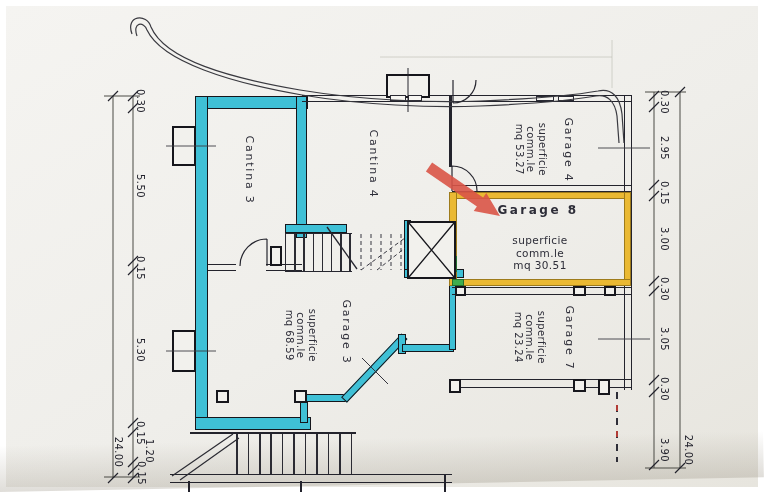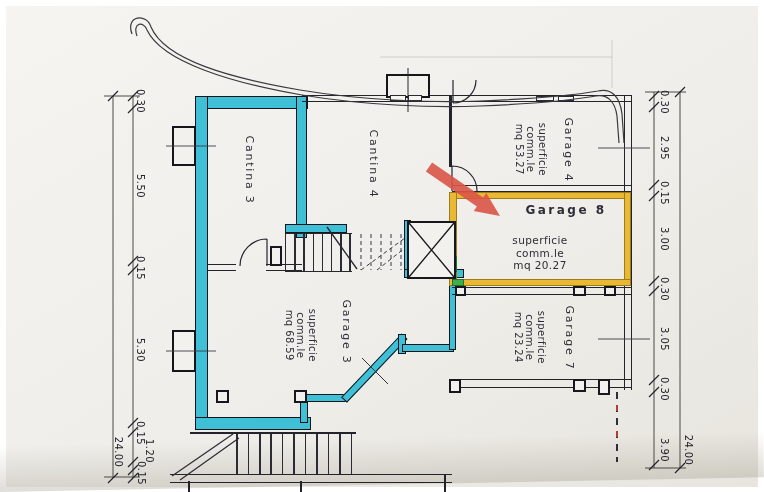--- a/index.html
+++ b/index.html
@@ -143,25 +143,25 @@
   <div class="lbl rot" style="left:194px;top:163px;width:110px">Cantina 3</div>
   <div class="lbl rot" style="left:318px;top:157px;width:110px">Cantina 4</div>
 
   <div class="lbl rot" style="left:523px;top:143px;width:90px">Garage 4</div>
   <div class="area rot" style="left:489px;top:132px;width:84px">
     <div>superficie</div>
     <div>comm.le</div>
     <div>mq 53.27</div>
   </div>
 
-  <div class="lbl g8l" style="left:516px;top:203px;width:100px">Garage 8</div>
+  <div class="lbl g8l" style="left:488px;top:203px;width:100px">Garage 8</div>
   <div class="area g8a" style="left:490px;top:234px;width:100px">
     <div>superficie</div>
     <div>comm.le</div>
-    <div>mq 20.27</div>
+    <div>mq 30.51</div>
   </div>
 
   <div class="lbl rot" style="left:524px;top:331px;width:90px">Garage 7</div>
   <div class="area rot" style="left:488px;top:320px;width:84px">
     <div>superficie</div>
     <div>comm.le</div>
     <div>mq 23.24</div>
   </div>
 
   <div class="lbl rot" style="left:301px;top:325px;width:90px">Garage 3</div>

